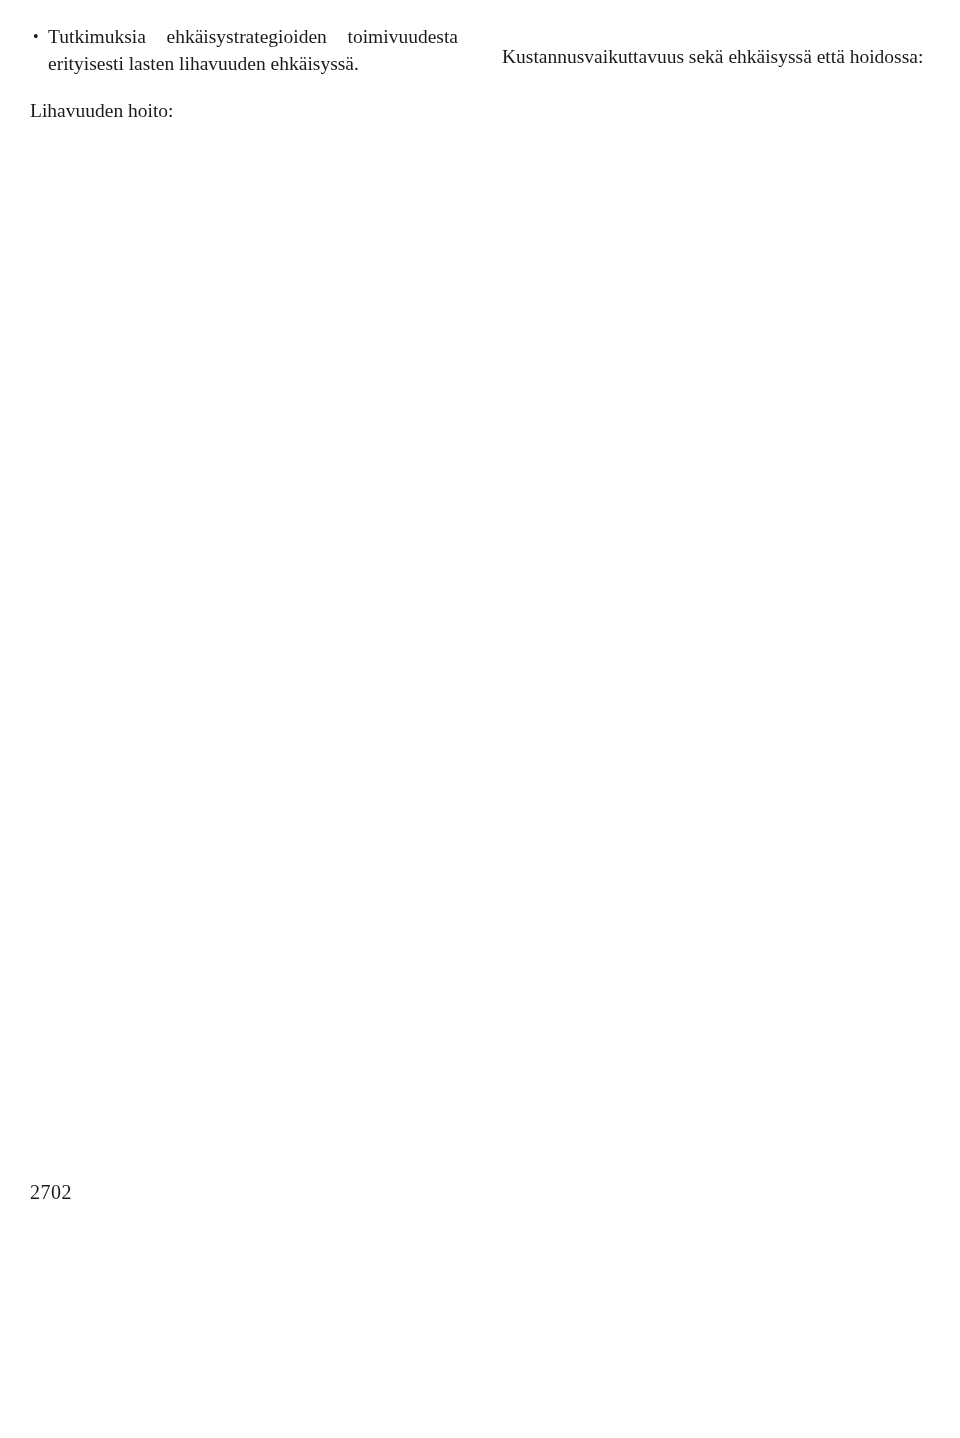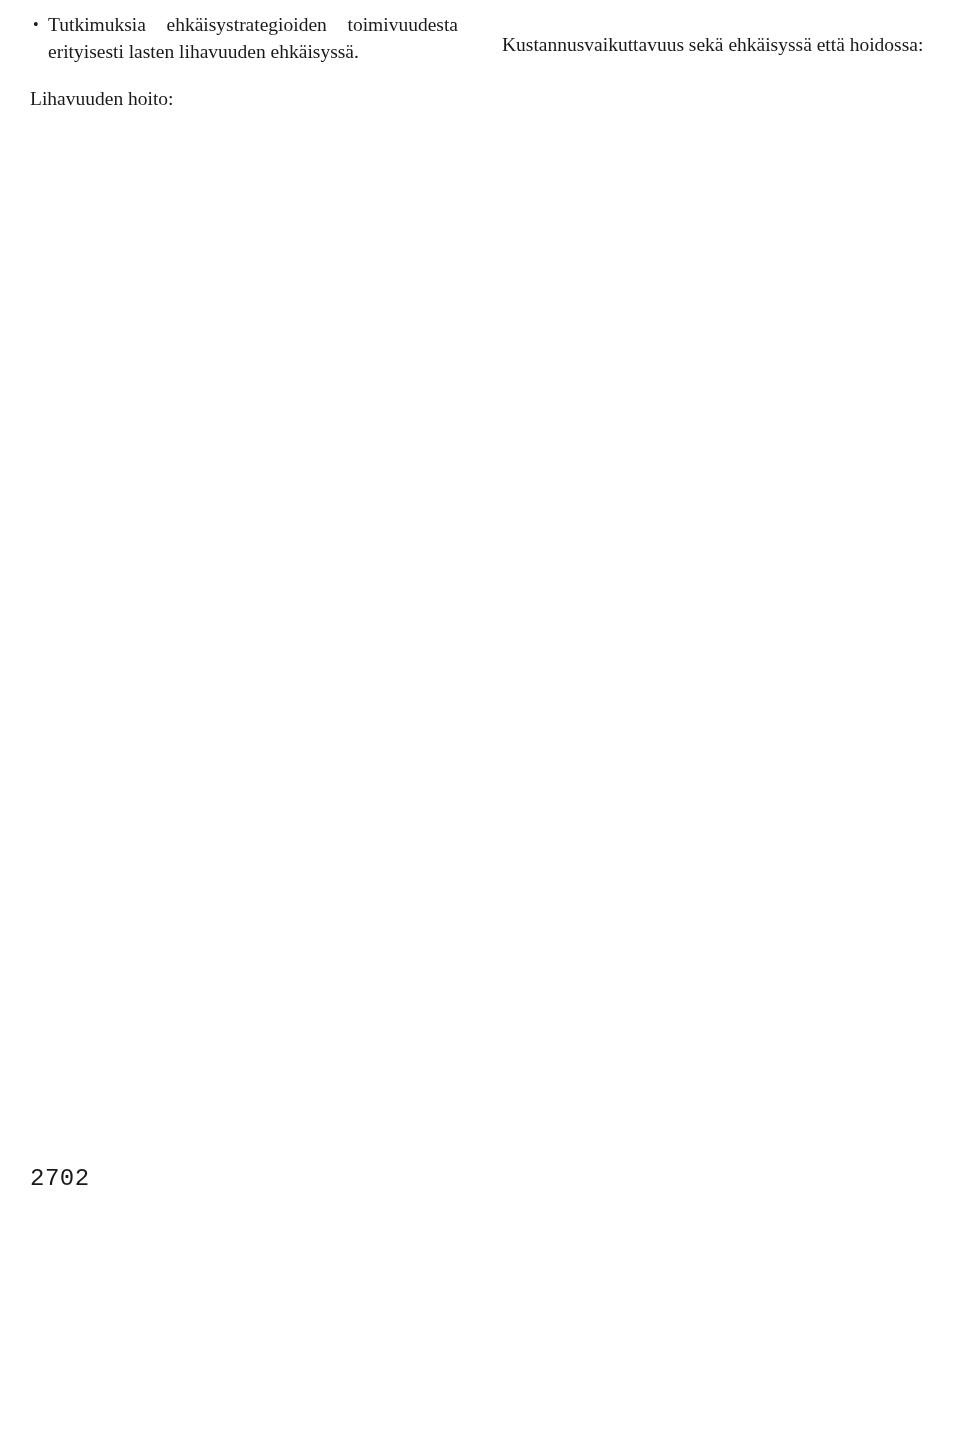--- a/index.html
+++ b/index.html
@@ -11,21 +11,21 @@
     width: 960px;
     height: 1438px;
     font-family: "Liberation Serif", serif;
     color: #1a1a1a;
     position: relative;
     overflow: hidden;
   }
   .page {
     position: absolute;
     left: 0;
-    top: 4px;
+    top: 16px;
     width: 960px;
     height: 1216px;
   }
   .columns {
     position: absolute;
     left: 30px;
     top: 8px;
     width: 900px;
     display: flex;
     gap: 44px;
@@ -62,22 +62,22 @@
     line-height: 1.38;
     margin: 0;
   }
   .gap-before {
     margin-top: 20px;
   }
   .folio {
     position: absolute;
     left: 30px;
     bottom: 28px;
-    font-size: 24px;
-    font-family: Liberation Mono, monospace;
+    font-size: 20px;
+    font-family: Liberation Serif, serif;
     letter-spacing: 0.5px;
     color: #1a1a1a;
   }
 </style>
 </head>
 <body>
 
 <div class="page">
 
   <div class="columns">

